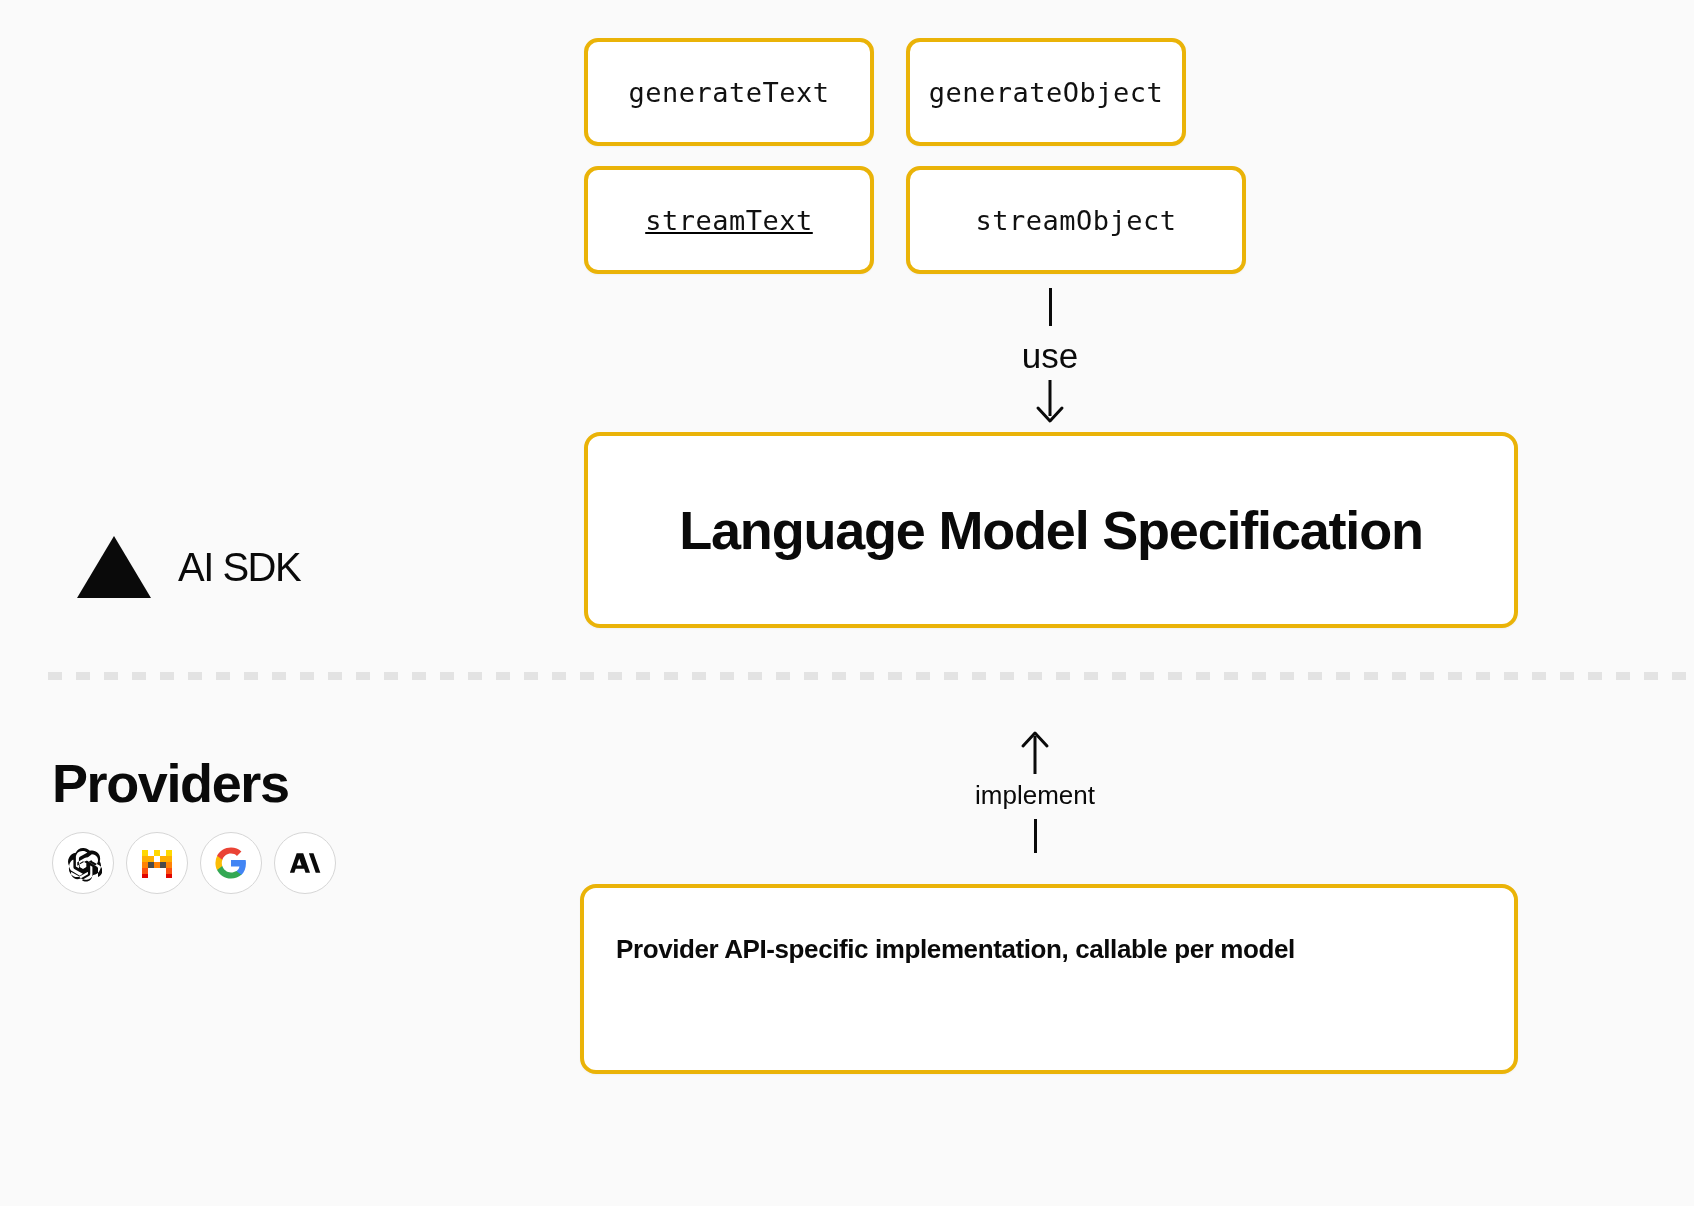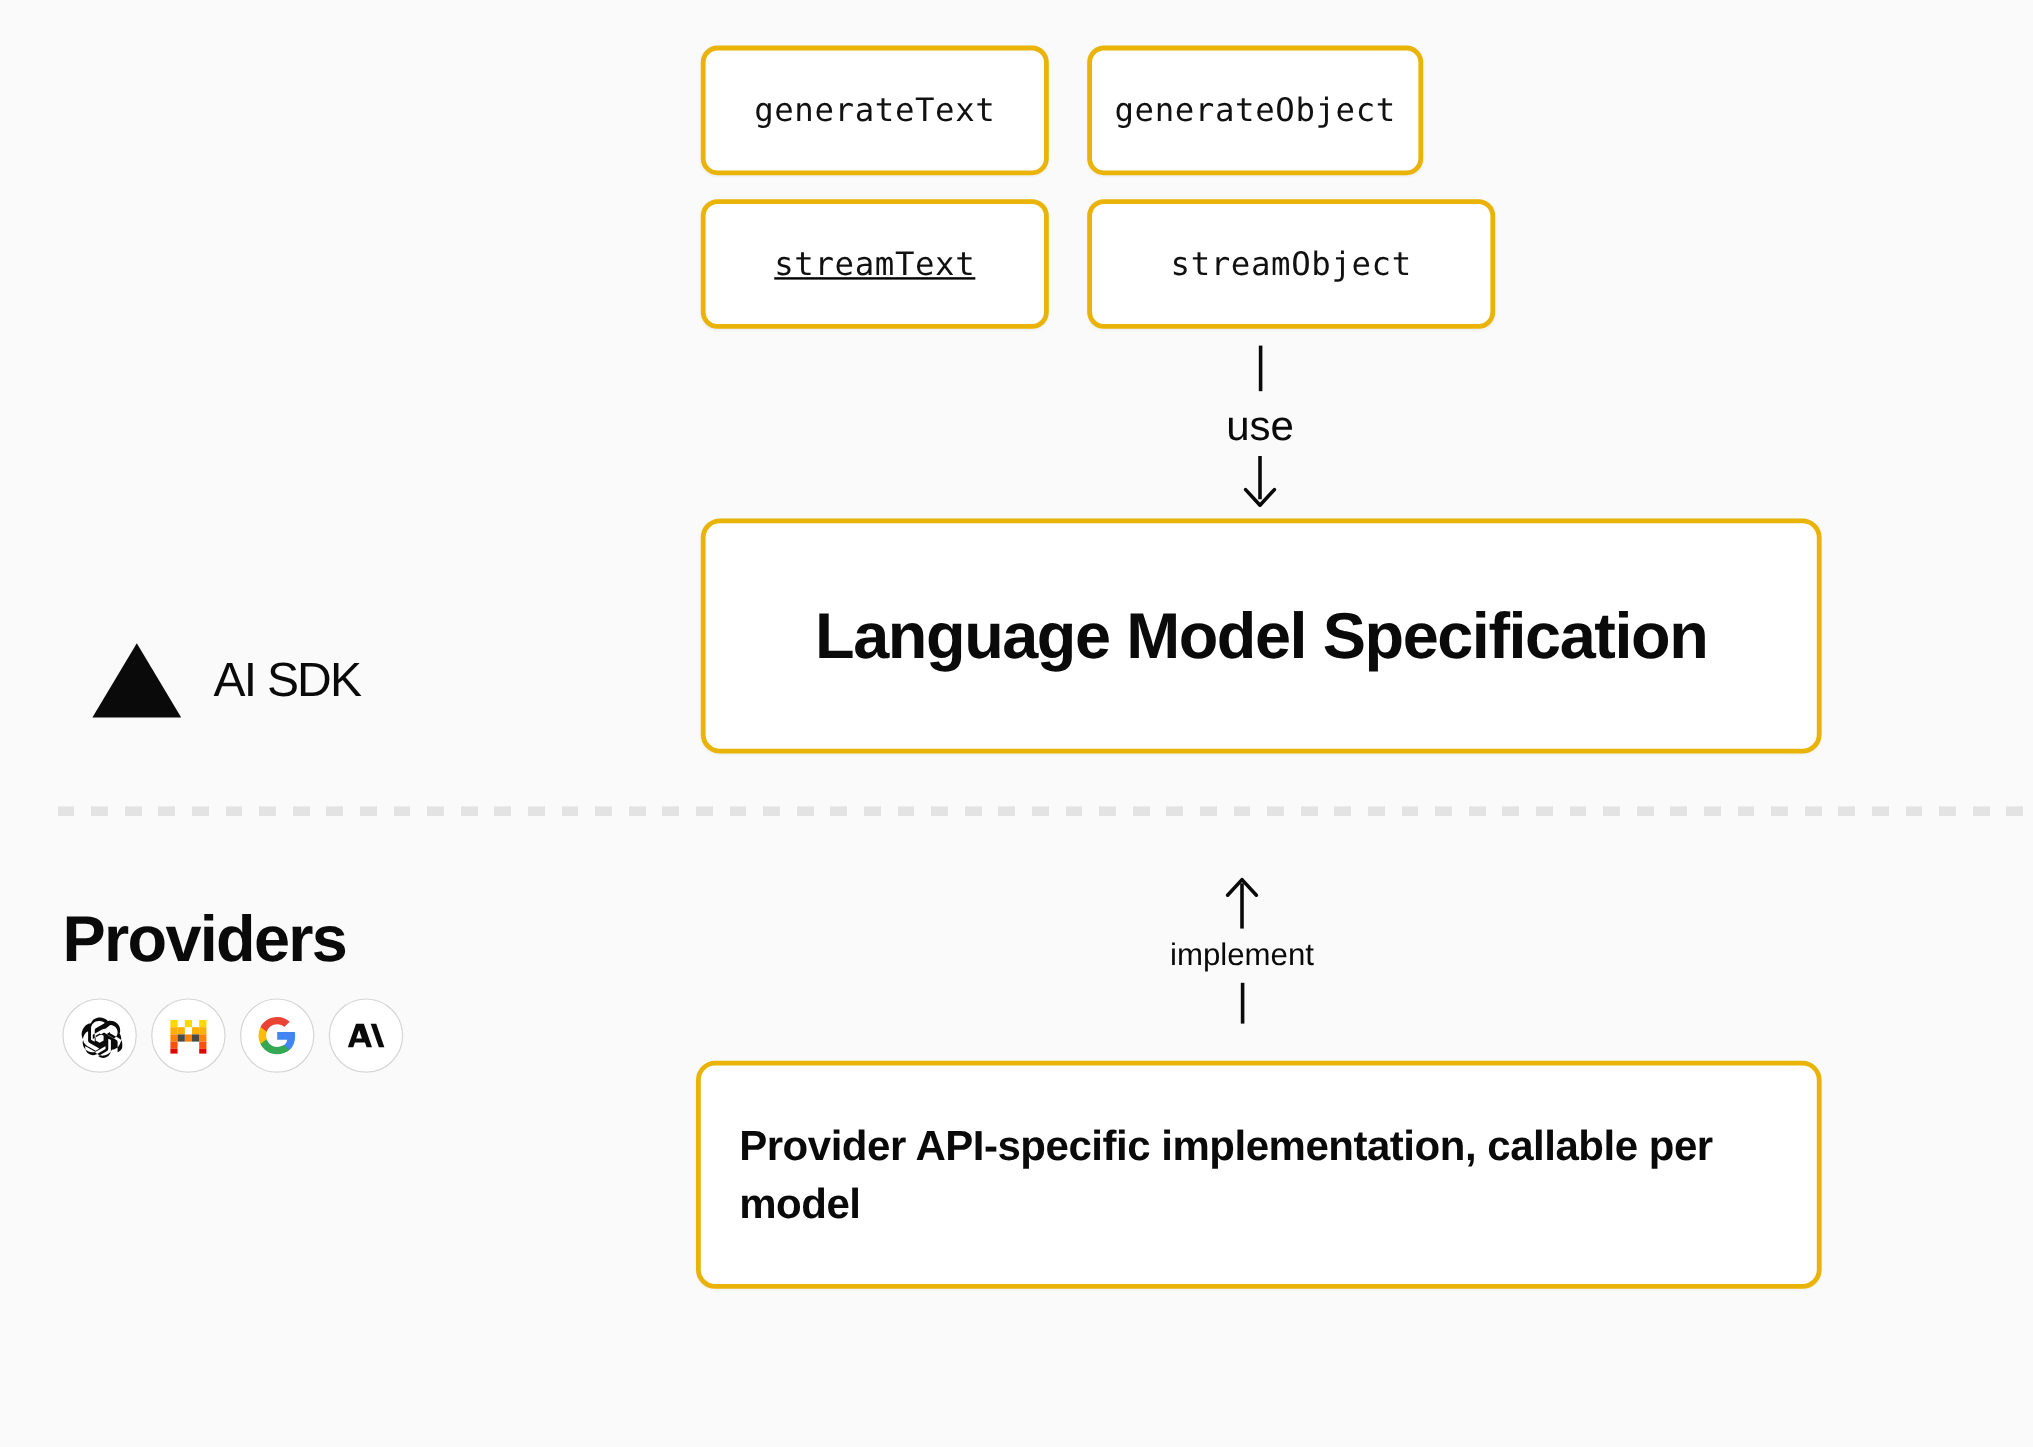--- a/index.html
+++ b/index.html
@@ -76,21 +76,21 @@
     top: 884px;
     width: 938px;
     height: 190px;
     border-radius: 16px;
     align-items: flex-start;
     justify-content: flex-start;
     padding: 44px 34px 0 32px;
   }
   #impl-text {
     font-family: "Liberation Sans", sans-serif;
-    font-size: 35px;
+    font-size: 26px;
     font-weight: 600;
     color: #0a0a0a;
     line-height: 1.38;
     letter-spacing: -0.4px;
     text-align: left;
   }
 
   
   .conn {
     position: absolute;

